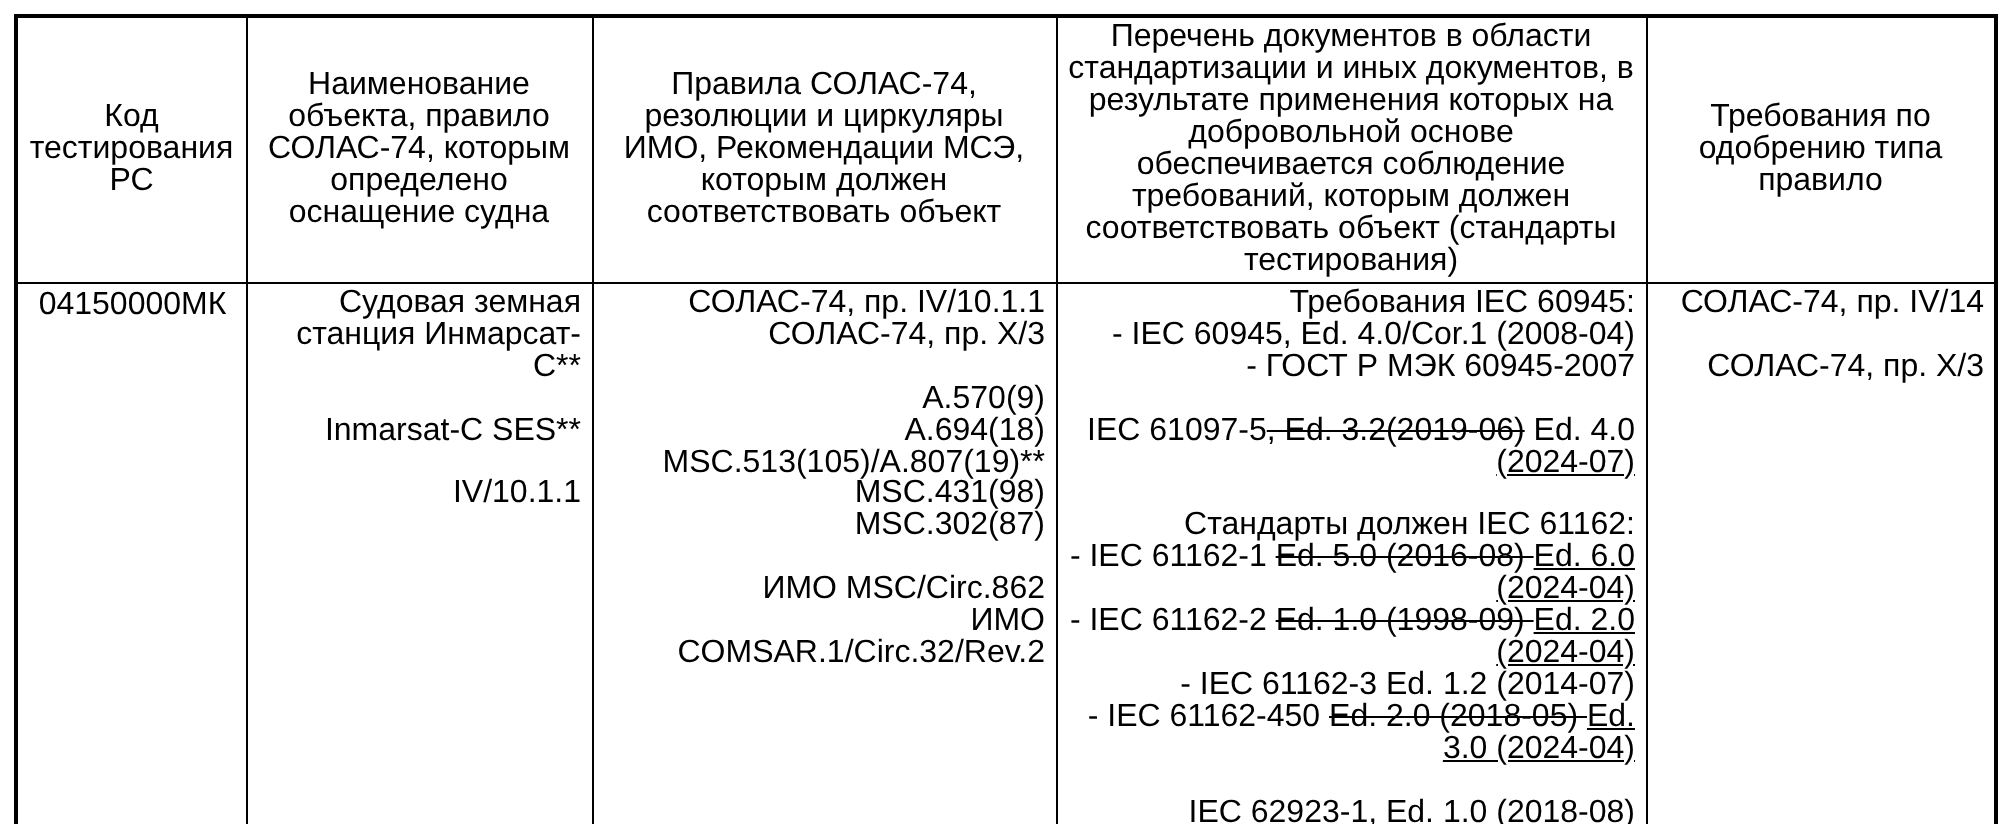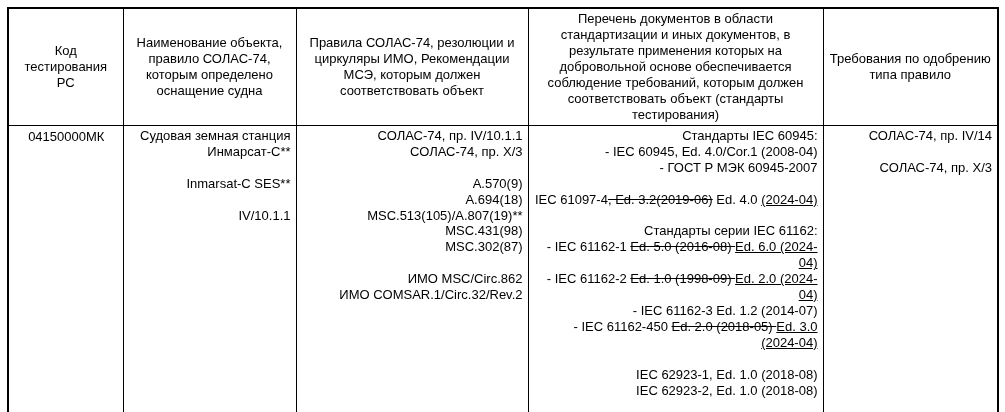--- a/index.html
+++ b/index.html
@@ -21,21 +21,21 @@
     left: 7px;
     top: 7px;
     border-collapse: collapse;
     table-layout: fixed;
     width: 990px;
     border: 2px solid #000000;
   }
   .doc-table th,
   .doc-table td {
     border: 1px solid #000000;
-    font-size: 13px;
+    font-size: 16px;
     overflow: hidden;
   }
   .doc-table thead tr { height: 111px; }
   .doc-table tbody tr { height: 288px; }
   .doc-table th {
     font-weight: normal;
     text-align: center;
     vertical-align: middle;
     padding: 2px 5px;
     line-height: 16px;
@@ -92,27 +92,27 @@
             <div class="line">A.570(9)</div>
             <div class="line">A.694(18)</div>
             <div class="line">MSC.513(105)/A.807(19)**</div>
             <div class="line">MSC.431(98)</div>
             <div class="line">MSC.302(87)</div>
             <div class="line">&nbsp;</div>
             <div class="line">ИМО MSC/Circ.862</div>
             <div class="line">ИМО COMSAR.1/Circ.32/Rev.2</div>
           </td>
         <td>
-            <div class="line">Стандарты IEC 60945:</div>
+            <div class="line">Требования IEC 60945:</div>
             <div class="line">- IEC 60945, Ed. 4.0/Cor.1 (2008-04)</div>
             <div class="line">- ГОСТ Р МЭК 60945-2007</div>
             <div class="line">&nbsp;</div>
-            <div class="line"><span>IEC 61097-4</span><span class="seg-strike">, Ed. 3.2(2019-06)</span><span> Ed. 4.0 </span><span class="seg-underline">(2024-04)</span></div>
+            <div class="line"><span>IEC 61097-5</span><span class="seg-strike">, Ed. 3.2(2019-06)</span><span> Ed. 4.0 </span><span class="seg-underline">(2024-07)</span></div>
             <div class="line">&nbsp;</div>
-            <div class="line">Стандарты серии IEC 61162:</div>
+            <div class="line">Стандарты должен IEC 61162:</div>
             <div class="line"><span>- IEC 61162-1 </span><span class="seg-strike">Ed. 5.0 (2016-08) </span><span class="seg-underline">Ed. 6.0 (2024-04)</span></div>
             <div class="line"><span>- IEC 61162-2 </span><span class="seg-strike">Ed. 1.0 (1998-09) </span><span class="seg-underline">Ed. 2.0 (2024-04)</span></div>
             <div class="line">- IEC 61162-3 Ed. 1.2 (2014-07)</div>
             <div class="line"><span>- IEC 61162-450 </span><span class="seg-strike">Ed. 2.0 (2018-05) </span><span class="seg-underline">Ed. 3.0 (2024-04)</span></div>
             <div class="line">&nbsp;</div>
             <div class="line">IEC 62923-1, Ed. 1.0 (2018-08)</div>
             <div class="line">IEC 62923-2, Ed. 1.0 (2018-08)</div>
           </td>
         <td>
             <div class="line">СОЛАС-74, пр. IV/14</div>

